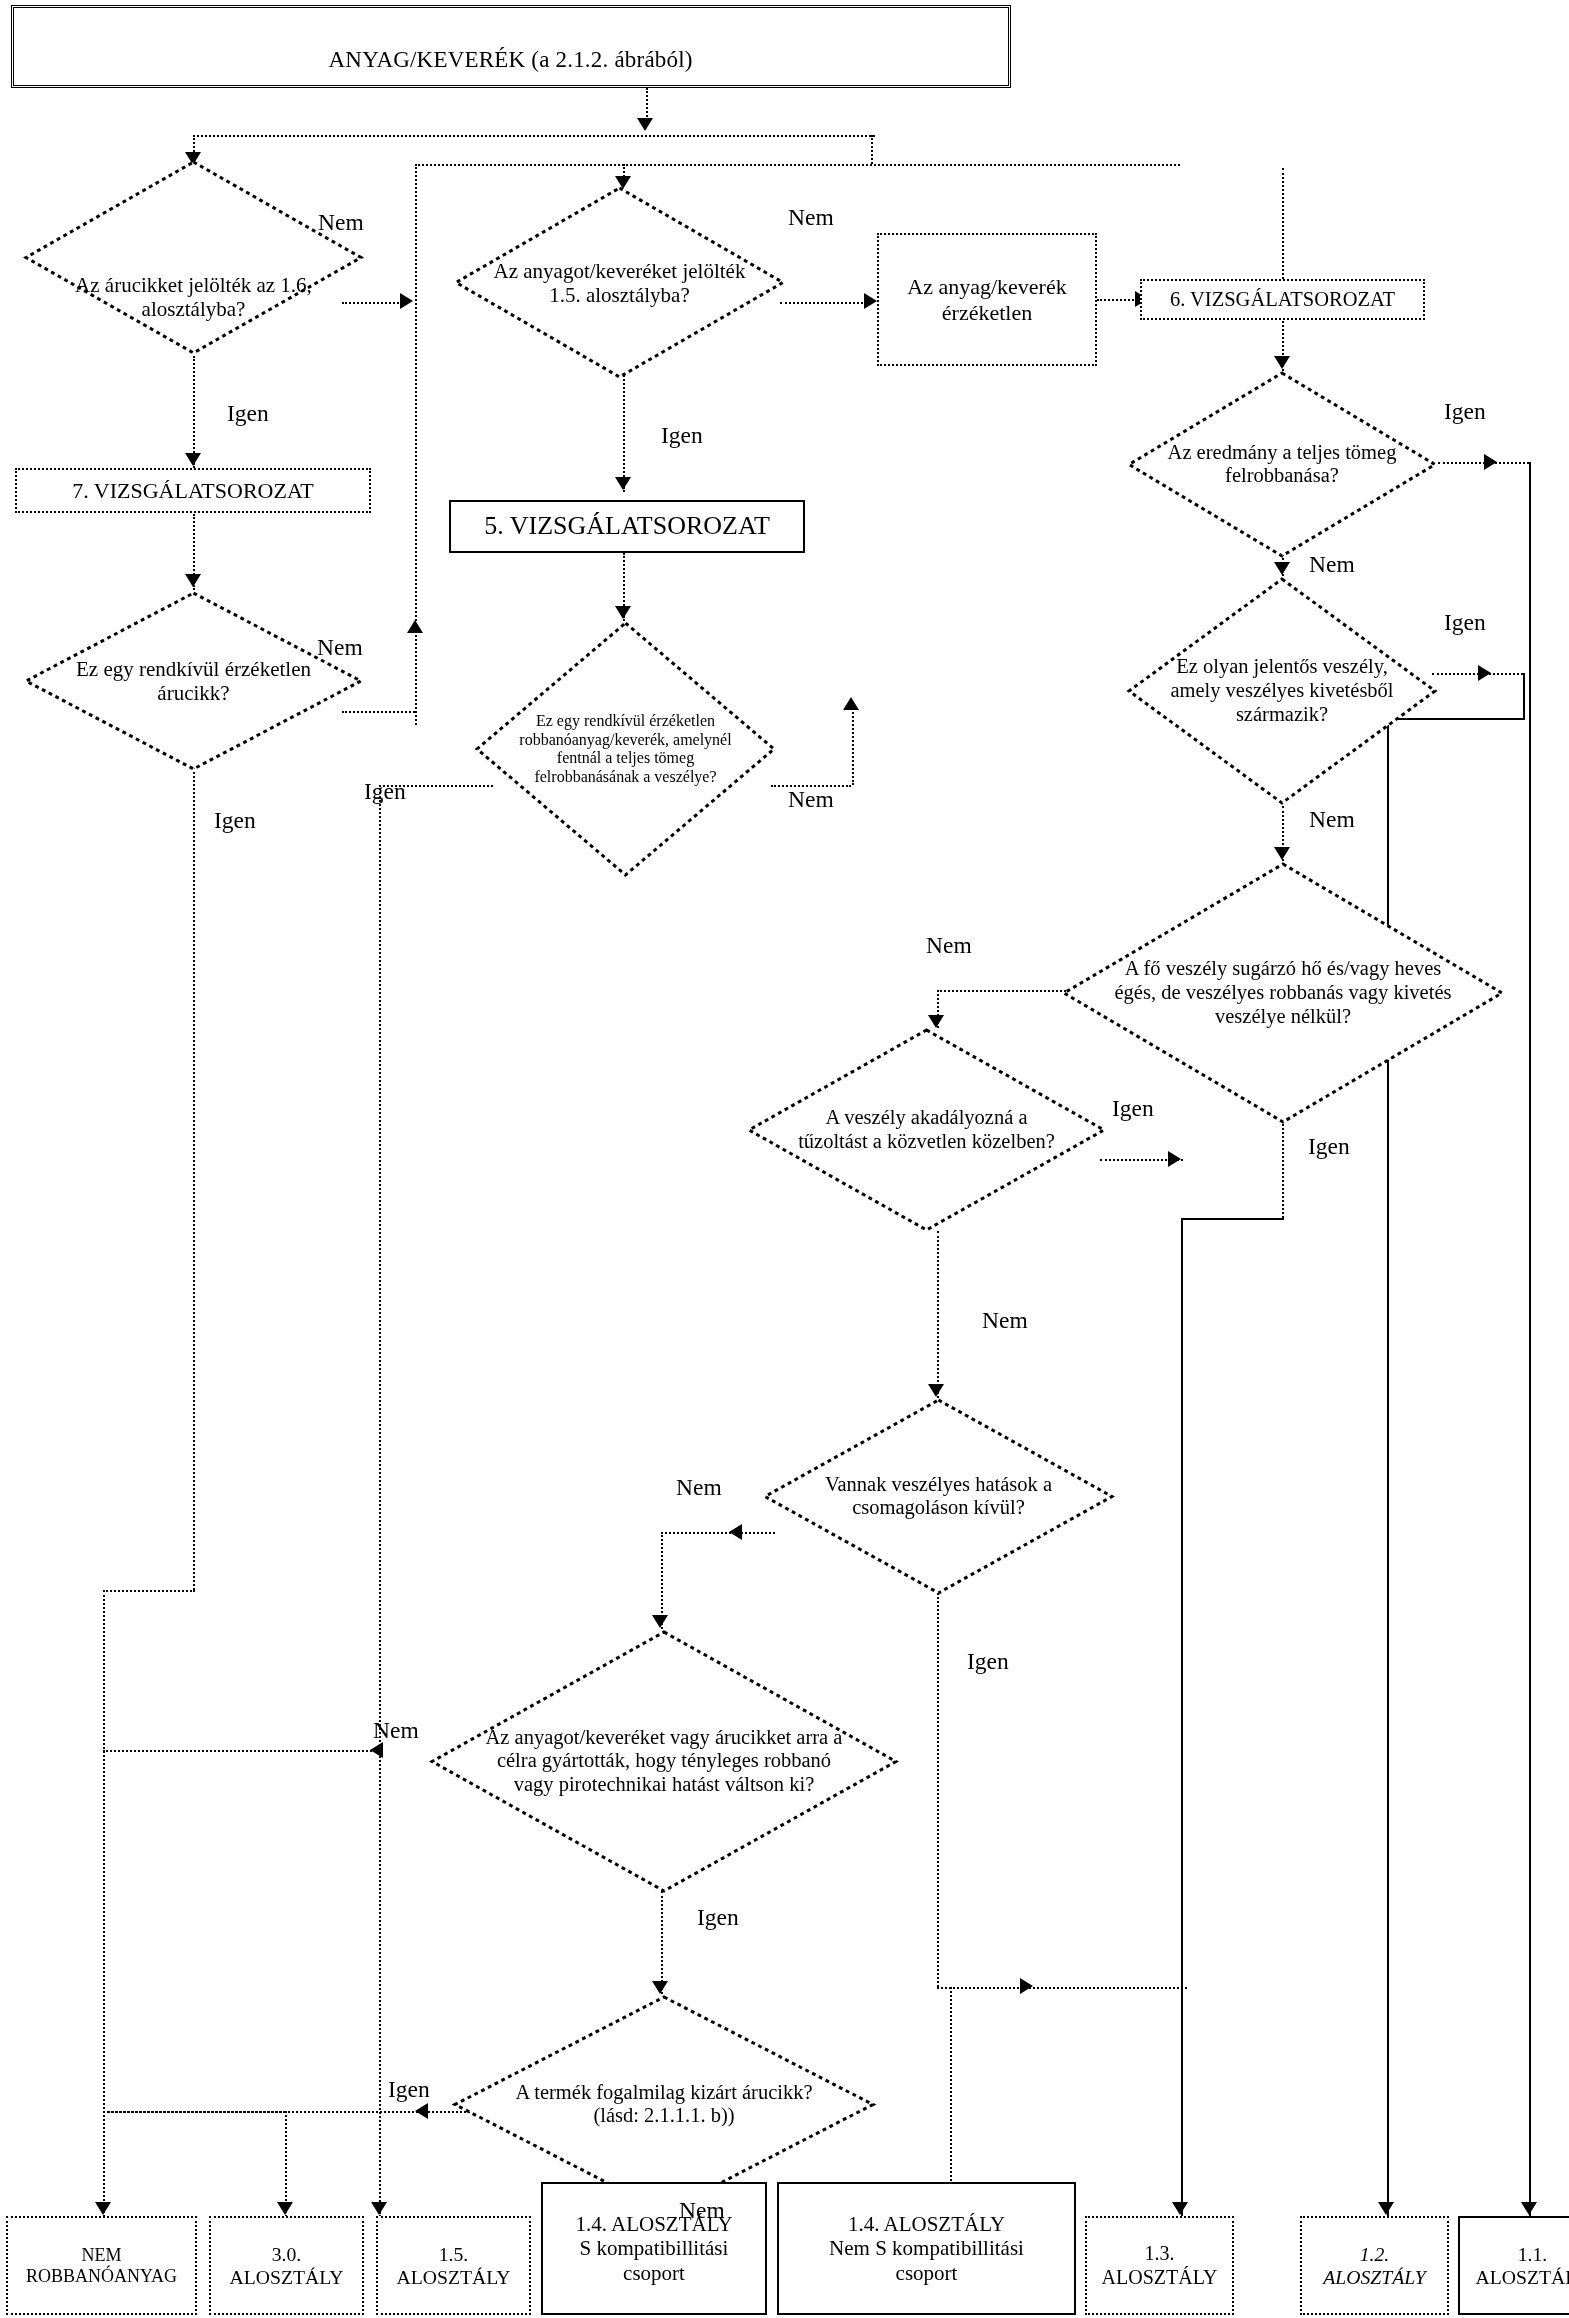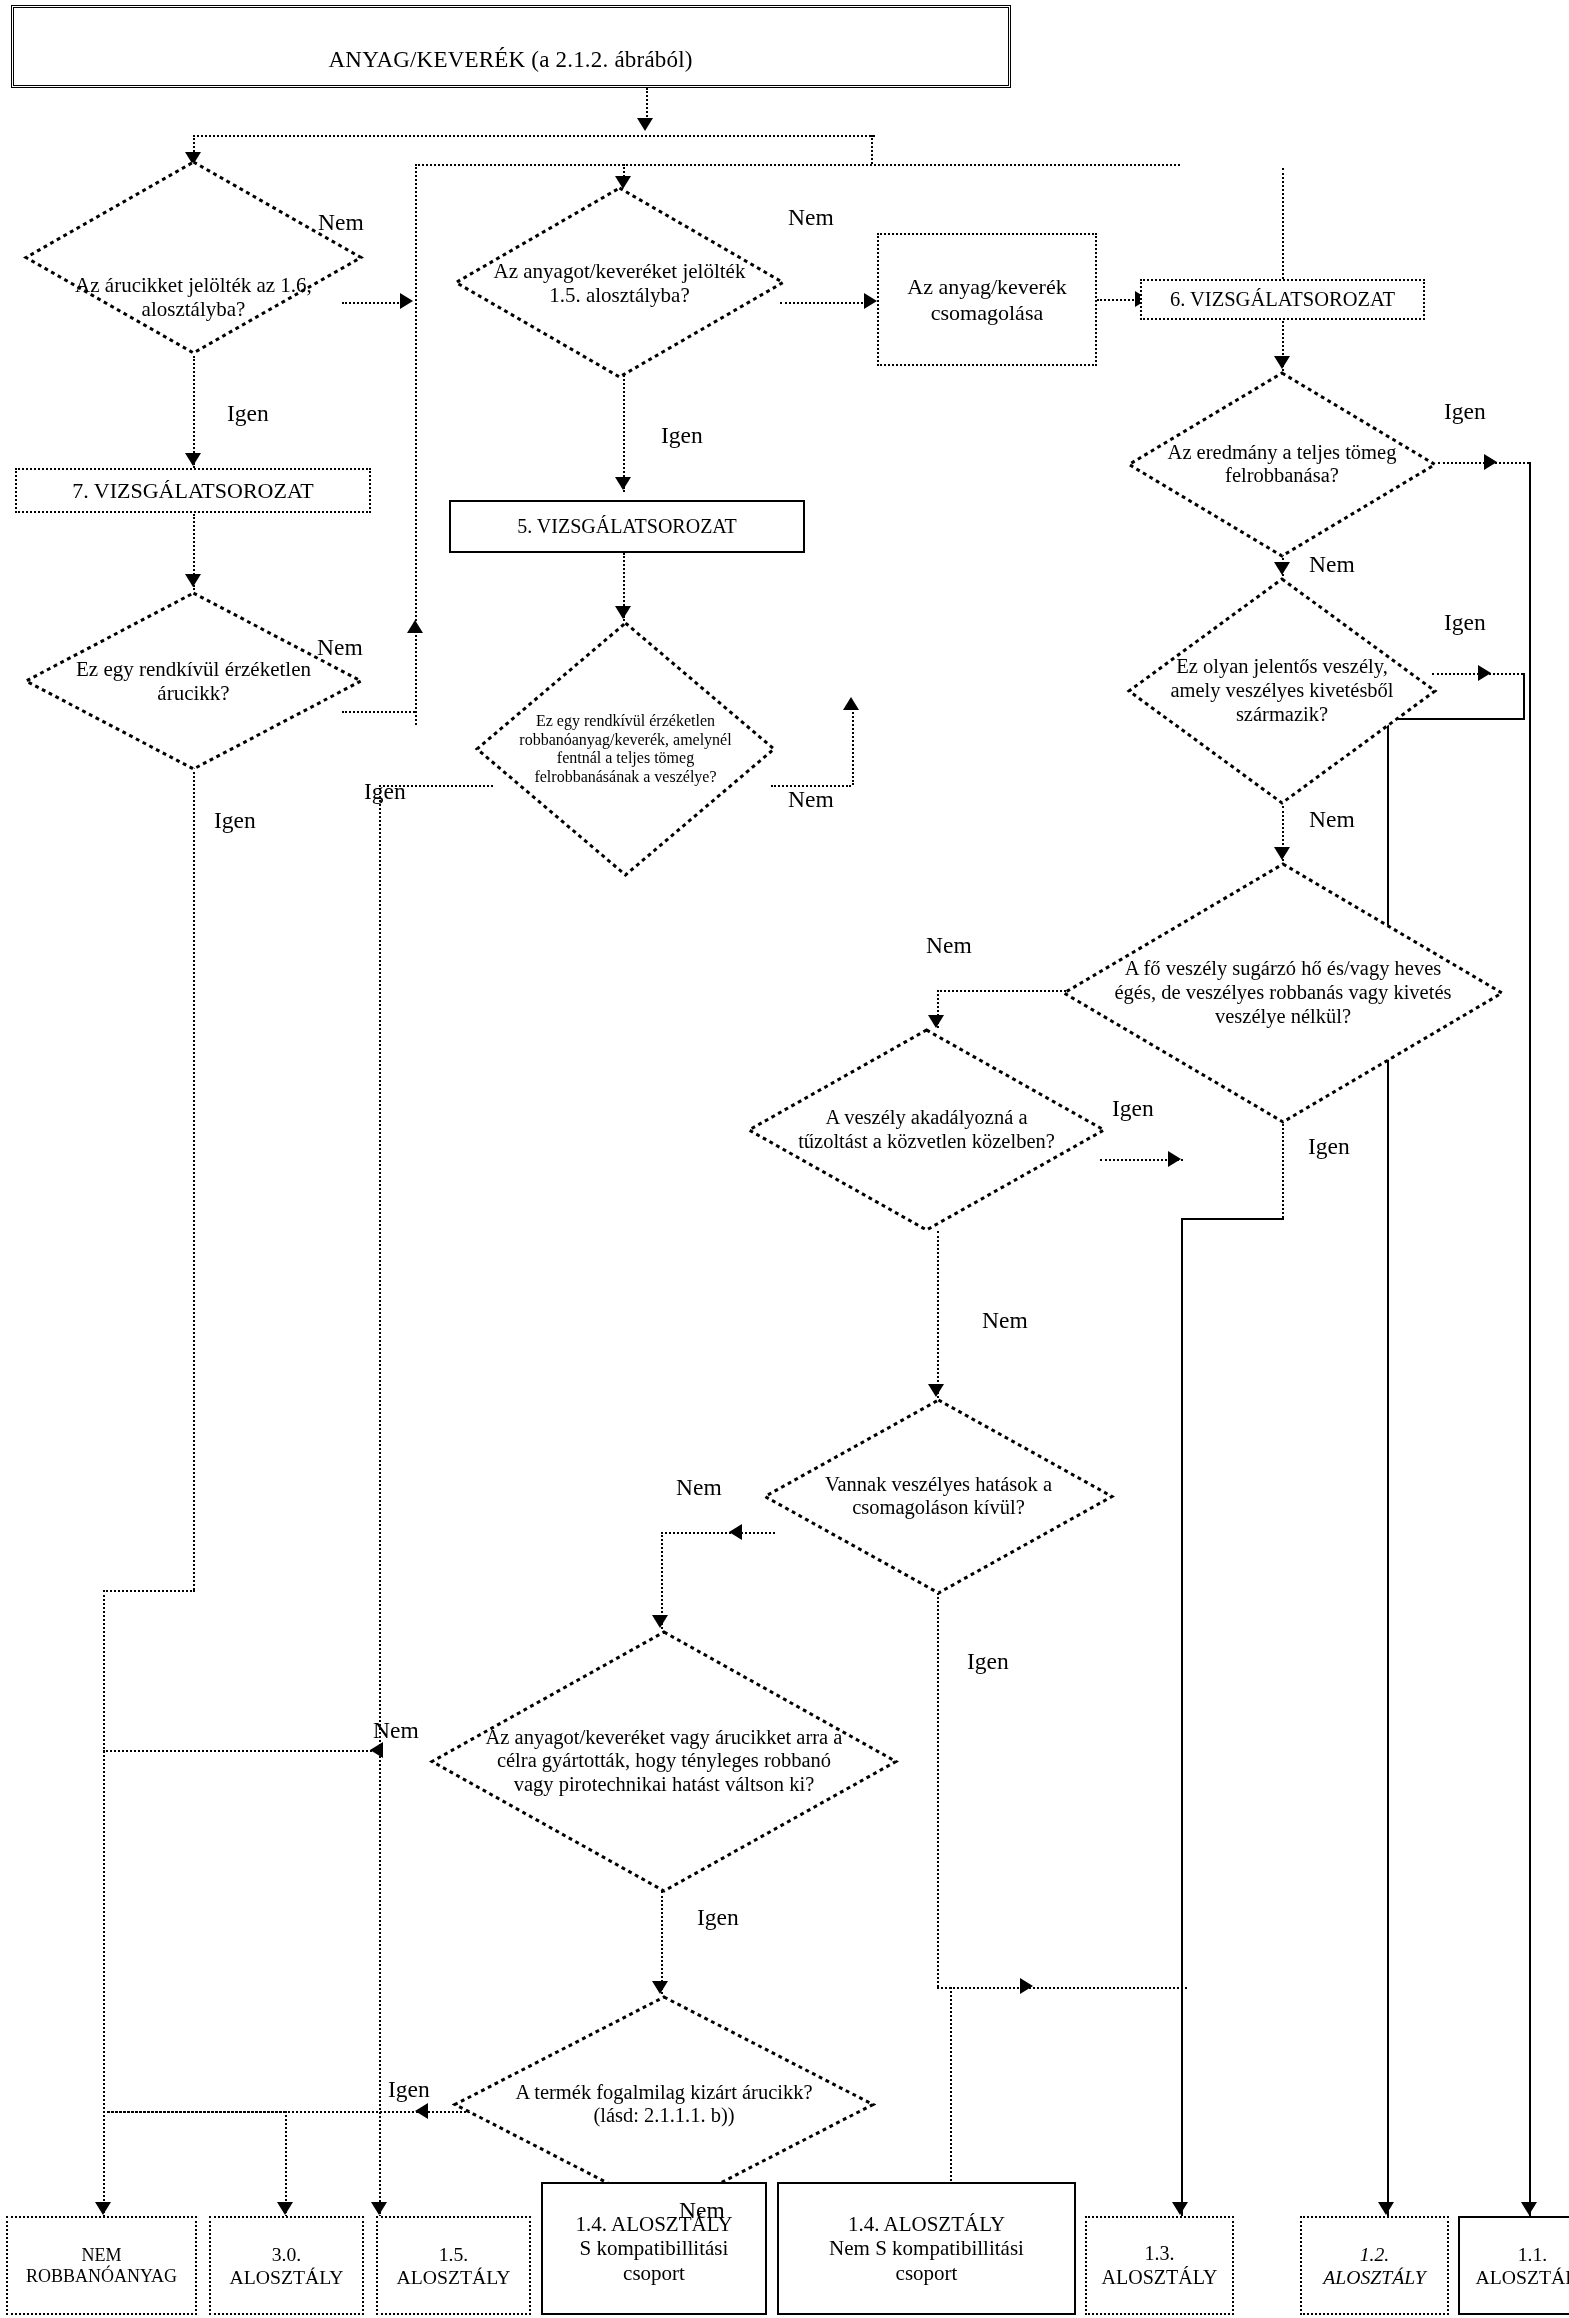--- a/index.html
+++ b/index.html
@@ -250,32 +250,32 @@
   <div class="dia" style="left:453px; top:185px; width:333px; height:195px;">
     <div class="shape">
       <svg viewBox="0 0 440 258" preserveAspectRatio="none">
         <polygon points="220,4 436,129 220,254 4,129" fill="#ffffff" stroke="#000" stroke-width="4" stroke-dasharray="5 5"></polygon>
       </svg>
     </div>
     <div class="lbl" style="font-size:21px;">Az anyagot/keveréket jelölték 1.5. alosztályba?</div>
   </div>
 
   <div class="node proc" style="left:877px; top:233px; width:220px; height:133px; font-size:22px;">
-    <span>Az anyag/keverék csomagolása</span>
+    <span>Az anyag/keverék érzéketlen</span>
   </div>
 
   <div class="node proc" style="left:1140px; top:279px; width:285px; height:41px; font-size:20.5px;">
     <span>6. VIZSGÁLATSOROZAT</span>
   </div>
 
   <div class="node proc" style="left:15px; top:468px; width:356px; height:45px; font-size:22px;">
     <span>7. VIZSGÁLATSOROZAT</span>
   </div>
 
-  <div class="node proc solid" style="left:449px; top:500px; width:356px; height:53px; font-size:20px;">
+  <div class="node proc solid" style="left:449px; top:500px; width:356px; height:53px; font-size:26px;">
     <span>5. VIZSGÁLATSOROZAT</span>
   </div>
 
   <div class="dia" style="left:23px; top:590px; width:341px; height:182px;">
     <div class="shape">
       <svg viewBox="0 0 450 240" preserveAspectRatio="none">
         <polygon points="225,4 446,120 225,236 4,120" fill="#ffffff" stroke="#000" stroke-width="4" stroke-dasharray="5 5"></polygon>
       </svg>
     </div>
     <div class="lbl" style="font-size:21px;">Ez egy rendkívül érzéketlen árucikk?</div>

